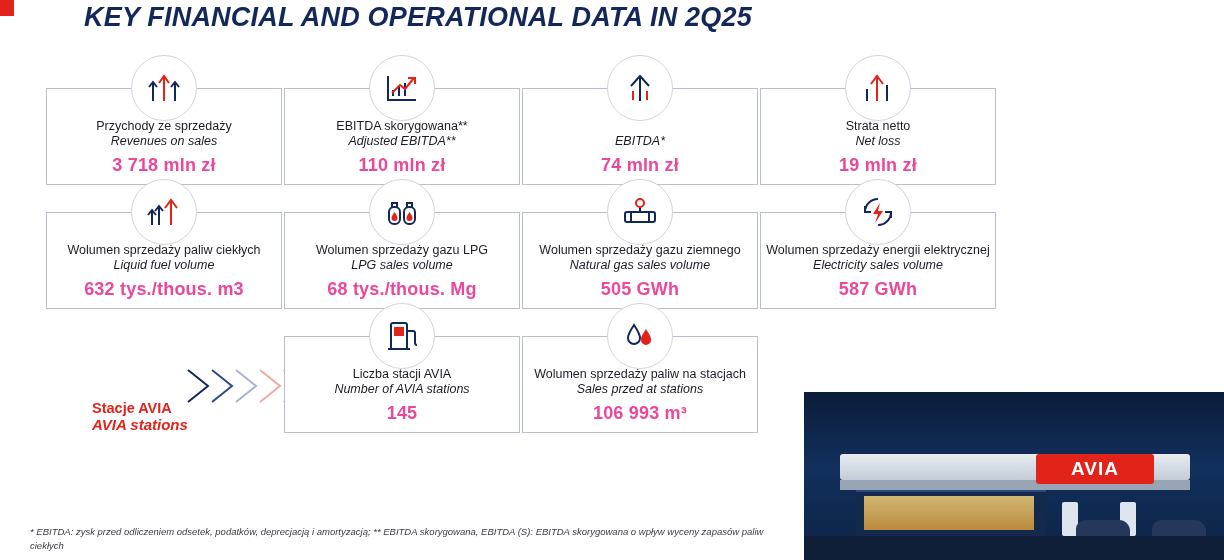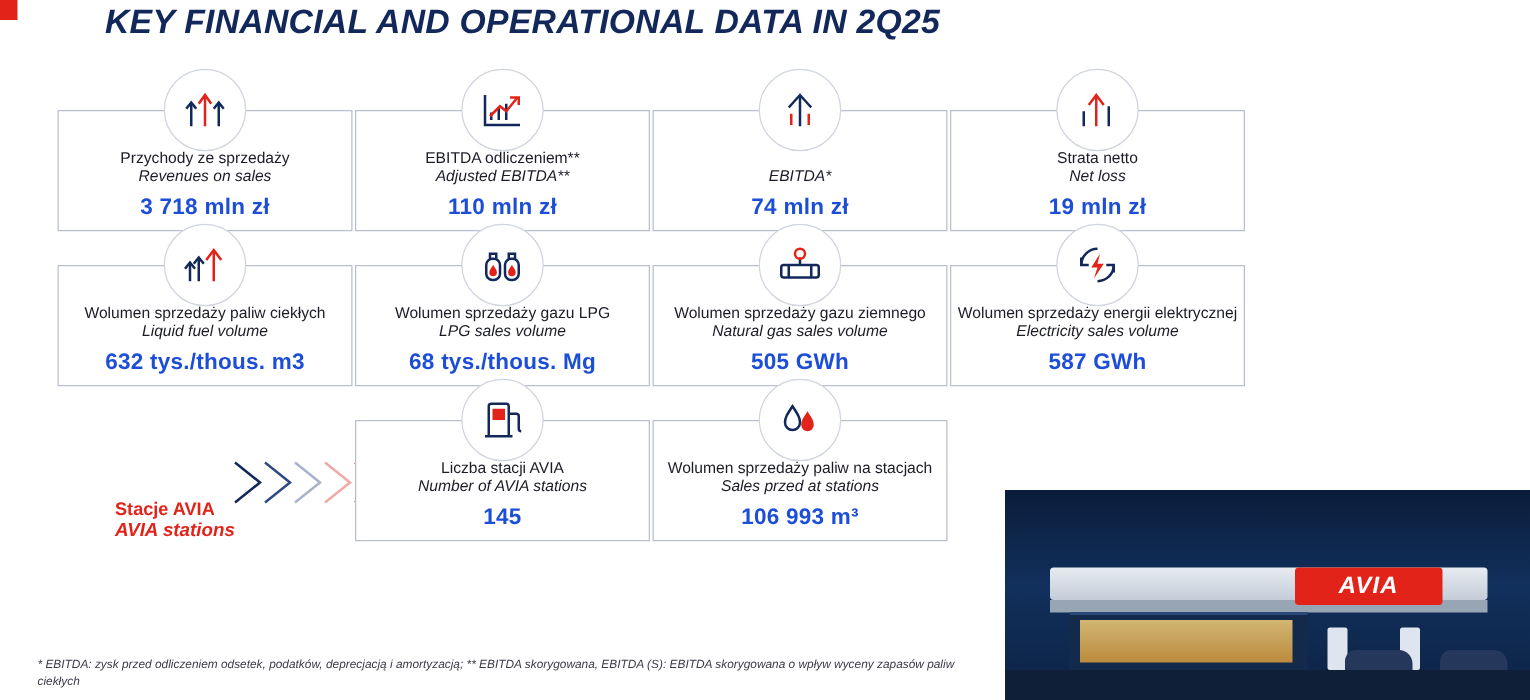--- a/index.html
+++ b/index.html
@@ -73,21 +73,21 @@
     font-size: 12.5px;
     color: #1c1c28;
     font-style: italic;
     text-align: center;
     line-height: 1.25;
     margin-bottom: 5px;
   }
   .value {
     font-size: 18px;
     font-weight: bold;
-    color: #1d4ed8;
+    color: #ec4899;
     text-align: center;
     letter-spacing: 0.2px;
   }
   .avia-label {
     width: 236px;
     height: 97px;
     display: flex;
     flex-direction: column;
     justify-content: flex-end;
     padding-left: 46px;
@@ -130,21 +130,20 @@
     background: #97a5b5;
   }
   .avia-sign {
     position: absolute;
     left: 232px; top: 62px;
     width: 118px; height: 30px;
     background: #e2231a;
     border-radius: 3px;
     color: #fff;
     font-weight: bold;
-    font-style: italic;
     font-size: 19px;
     display: flex;
     align-items: center;
     justify-content: center;
     letter-spacing: 1px;
   }
   .store {
     position: absolute;
     left: 52px; top: 98px;
     width: 190px; height: 48px;
@@ -219,21 +218,21 @@
             <path d="M10 25 L10 19"></path>
               <path d="M16 25 L16 15"></path>
               <path d="M22 25 L22 12"></path>
           </g>
           <g fill="none" stroke="#e2231a" stroke-width="2">
             <path d="M9 22 L17 14 L22 18 L31 7"></path>
             <path d="M25 7 L32 7 L32 13"></path>
           </g>
         </svg>
       </div>
-      <div class="lbl-pl">EBITDA odliczeniem**</div>
+      <div class="lbl-pl">EBITDA skorygowana**</div>
       <div class="lbl-en">Adjusted EBITDA**</div>
       <div class="value">110 mln zł</div>
     </div>
 
     <div class="card">
       <div class="icon-bubble">
         <svg width="38" height="34" viewBox="0 0 38 34">
           <g fill="none" stroke="#13285a" stroke-width="2">
             <path d="M19 30 L19 6"></path>
               <path d="M10 15 L19 5 L28 15"></path>

